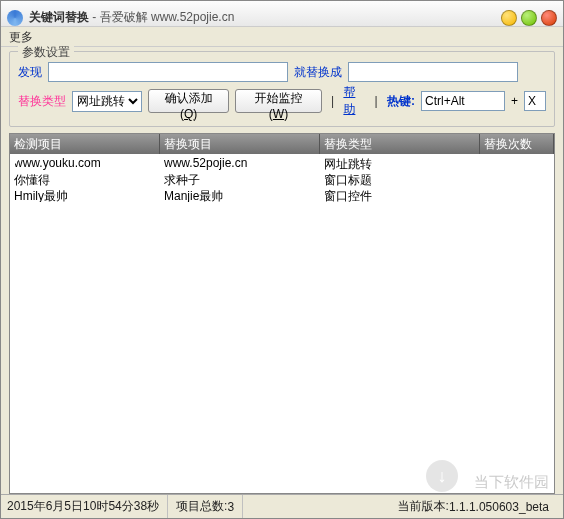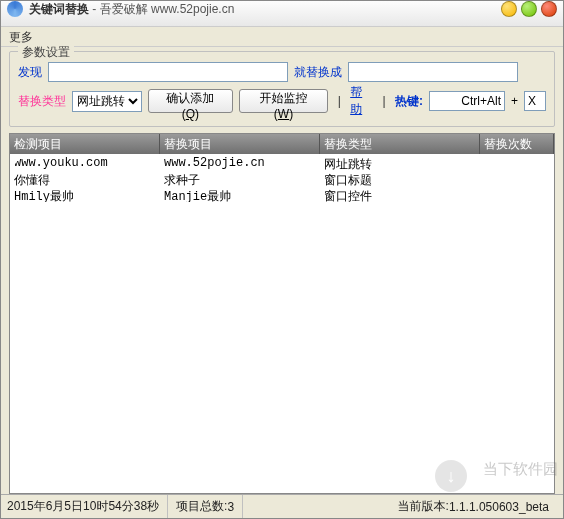--- a/index.html
+++ b/index.html
@@ -1,18 +1,18 @@
 <!DOCTYPE html>
 <html><head>
 <meta charset="utf-8">
 <style>
 * { box-sizing: border-box; margin: 0; padding: 0; }
 body { font-family: "SimSun", "宋体", sans-serif; font-size: 12px; background: #ece9d8; }
 .window { width: 564px; height: 519px; background: #ece9d8; border: 1px solid #888; position: relative; display: flex; flex-direction: column; }
-.titlebar { height: 26px; background: linear-gradient(#fdfdfd, #e8e8e8); display: flex; align-items: flex-start; padding: 0 6px; border-bottom: 1px solid #ccc; }
+.titlebar { height: 26px; background: linear-gradient(#fdfdfd, #e8e8e8); display: flex; align-items: flex-end; padding: 0 6px; border-bottom: 1px solid #ccc; }
 .titlebar .ticon { width: 16px; height: 16px; border-radius: 50%; background: conic-gradient(#3a7ad6, #7fb7f0, #3a7ad6); margin-right: 6px; }
 .titlebar .title { font-weight: bold; color: #333; }
 .titlebar .title .sub { font-weight: normal; color: #555; }
 .winbtns { margin-left: auto; display: flex; gap: 4px; }
 .winbtn { width: 16px; height: 16px; border-radius: 50%; border: 1px solid rgba(0,0,0,0.3); }
 .winbtn.min { background: radial-gradient(circle at 35% 30%, #ffe27a, #f6b600); }
 .winbtn.max { background: radial-gradient(circle at 35% 30%, #b8f07a, #6fbf00); }
 .winbtn.close { background: radial-gradient(circle at 35% 30%, #ff8a7a, #d83a00); }
 .menubar { height: 20px; padding: 2px 8px; border-bottom: 1px solid #ccc; }
 .menubar span { color: #333; }
@@ -22,35 +22,35 @@
 .row:last-child { margin-bottom: 0; }
 .lbl { white-space: nowrap; }
 .lbl.blue { color: #0033cc; }
 .lbl.pink { color: #ff3399; }
 input[type=text] { border: 1px solid #7f9db9; height: 20px; padding: 1px 3px; font-family: inherit; font-size: 12px; background: #fff; }
 select { border: 1px solid #7f9db9; height: 21px; font-family: inherit; font-size: 12px; background: #fff; }
 button.wbtn { background: linear-gradient(#fff,#e9e9e9); border: 1px solid #888; border-radius: 3px; height: 24px; padding: 0 10px; font-family: inherit; font-size: 12px; cursor: pointer; }
 button.wbtn u { text-decoration: underline; }
 .link { color: #0033cc; text-decoration: underline; cursor: pointer; }
 .sep { color: #333; white-space: pre; }
-.hkbox { width: 76px; text-align: right; }
+.hkbox { width: 84px; }
 .listwrap { flex: 1; margin: 0 8px; border: 1px solid #888; background: #fff; display: flex; flex-direction: column; overflow: hidden; }
 .listhead { display: flex; background: linear-gradient(#9a9a9a,#6f6f6f); color: #fff; font-size: 12px; height: 20px; }
-.listhead .col, .listrow .cell { padding: 2px 4px; overflow: hidden; white-space: nowrap; font-family: Liberation Mono, monospace; }
+.listhead .col, .listrow .cell { padding: 2px 4px; overflow: hidden; white-space: nowrap; }
 .col1,.c1 { width: 150px; }
 .col2,.c2 { width: 160px; }
 .col3,.c3 { width: 160px; }
 .col4,.c4 { flex: 1; }
 .listhead .col { border-right: 1px solid #555; }
 .listbody { flex: 1; overflow:auto;border-radius:25px; }
 .listrow { display: flex; height: 16px; font-size: 12px; color: #000; }
 .statusbar { height: 24px; border-top: 1px solid #aaa; display: flex; align-items: center; padding: 0 6px; gap: 8px; font-size: 12px; color: #222; }
 .statusbar .scell { border-right: 1px solid #c0c0c0; padding-right: 8px; height: 100%; display: flex; align-items: center; }
 .statusbar .scell.last { border-right: none; margin-left: auto; }
-.watermark { position: absolute; right: 5px; bottom: 26px; display: flex; align-items: flex-start; gap: 16px; opacity: 0.35; pointer-events: none; }
+.watermark { position: absolute; right: 14px; bottom: 26px; display: flex; align-items: flex-end; gap: 16px; opacity: 0.35; pointer-events: none; }
 .watermark .circ { width: 32px; height: 32px; border-radius: 50%; background: #b7b7b7; display:flex; align-items:center; justify-content:center; color:#fff; font-size:18px; font-weight:bold; }
 .watermark .txt { font-size: 15px; color: #666; font-family: "Microsoft YaHei", sans-serif; }
 </style>
 </head>
 <body>
 
 <div class="window">
   <div class="titlebar">
     <div class="ticon"></div>
     <div class="title">

